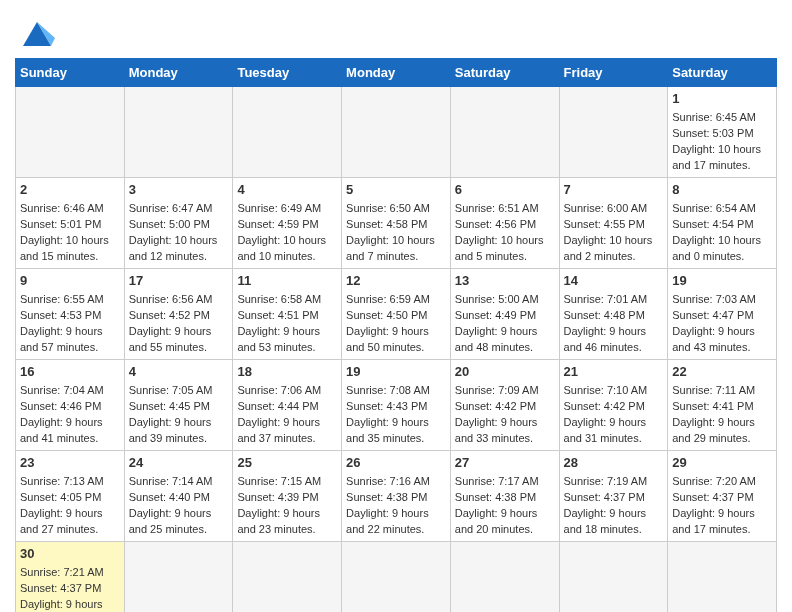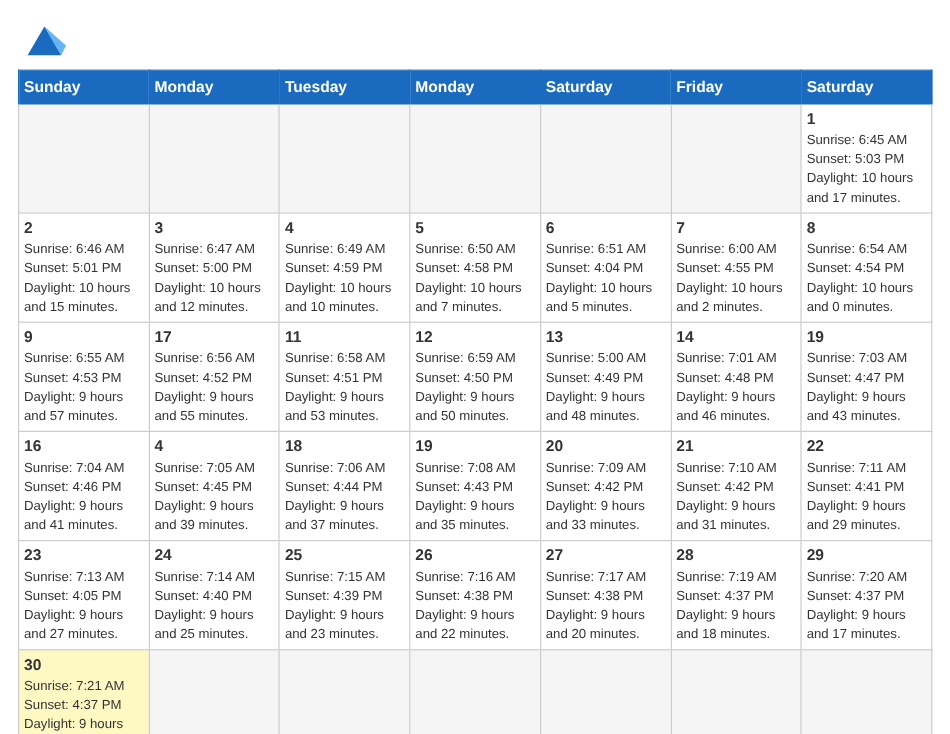--- a/index.html
+++ b/index.html
@@ -168,21 +168,21 @@
           </td>
           <td>
             <span class="day-number">5</span>
             <div class="day-info">Sunrise: 6:50 AM
 Sunset: 4:58 PM
 Daylight: 10 hours and 7 minutes.</div>
           </td>
           <td>
             <span class="day-number">6</span>
             <div class="day-info">Sunrise: 6:51 AM
-Sunset: 4:04 PM
+Sunset: 4:56 PM
 Daylight: 10 hours and 5 minutes.</div>
           </td>
           <td>
             <span class="day-number">7</span>
             <div class="day-info">Sunrise: 6:00 AM
 Sunset: 4:55 PM
 Daylight: 10 hours and 2 minutes.</div>
           </td>
           <td>
             <span class="day-number">8</span>

